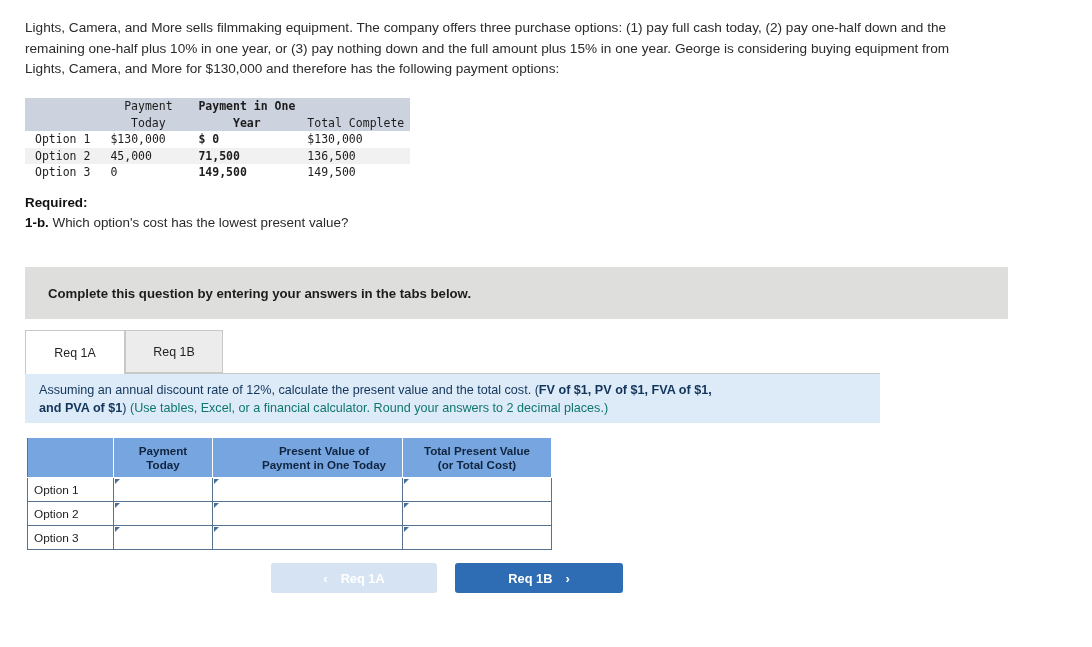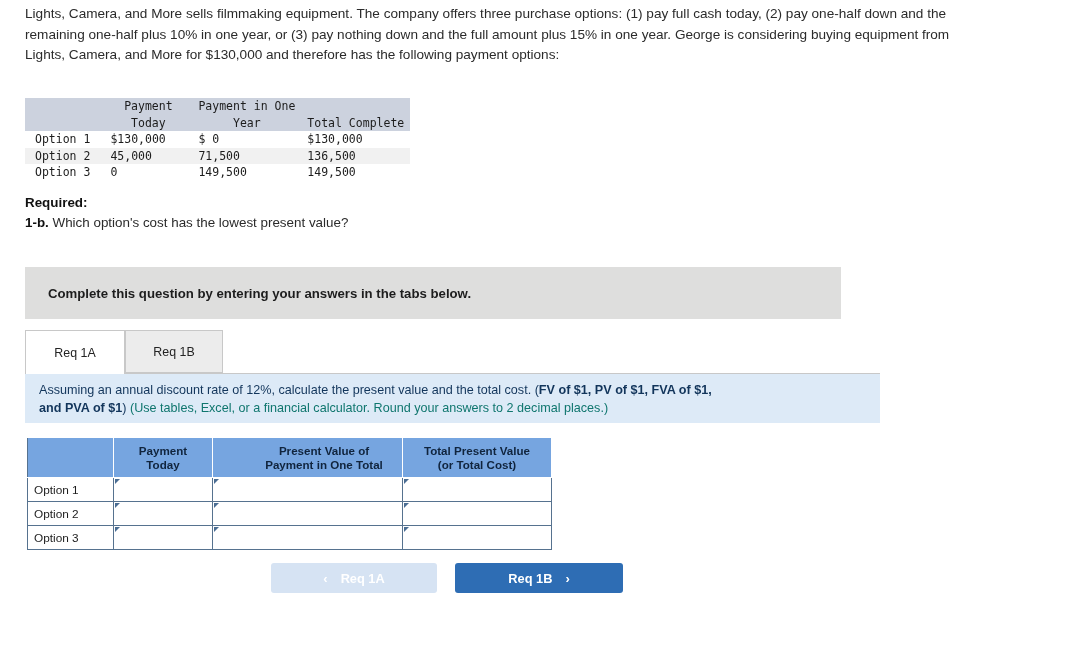--- a/index.html
+++ b/index.html
@@ -13,21 +13,21 @@
     font-family: "Liberation Sans", sans-serif;
     color: #231f20;
     overflow: hidden;
     position: relative;
   }
 
   
   #intro {
     position: absolute;
     left: 25px;
-    top: 4px;
+    top: 18px;
     width: 958px;
     font-size: 13.6px;
     line-height: 20.5px;
     color: #2b2b2b;
   }
 
   
   #given-table {
     position: absolute;
     left: 25px;
@@ -47,40 +47,40 @@
     text-align: center;
   }
   #given-table thead td.lead { text-align: left; }
   #given-table tbody td {
     padding: 1px 6px;
     line-height: 14.6px;
   }
   #given-table tbody td.lead { text-align: left; padding-left: 10px; padding-right: 14px; }
   #given-table tbody tr.alt td { background: #f1f1f1; }
   #given-table .g1 { min-width: 76px; }
-  #given-table .g2 { min-width: 76px; }
+  #given-table .g2 { min-width: 76px; font-weight: bold; }
   #given-table .g3 { min-width: 94px; }
 
   
   #required {
     position: absolute;
     left: 25px;
     top: 193px;
     font-size: 13.4px;
     line-height: 19.6px;
     color: #2b2b2b;
   }
   #required .strong { font-weight: bold; color: #111; }
 
   
   #complete-banner {
     position: absolute;
     left: 25px;
     top: 267px;
-    width: 816px;
+    width: 983px;
     height: 52px;
     background: #dededd;
     box-sizing: border-box;
   }
   #complete-banner .txt {
     position: absolute;
     left: 23px;
     top: 19px;
     font-size: 13.2px;
     font-weight: bold;
@@ -322,21 +322,21 @@
 <table id="answer-table">
   <thead>
     <tr>
       <th class="corner"></th>
       <th class="c1">
         <span>Payment</span><br>
         <span>Today</span>
       </th>
       <th class="c2">
         <span>Present Value of</span><br>
-        <span>Payment in One Total</span>
+        <span>Payment in One Today</span>
       </th>
       <th class="c3">
         <span>Total Present Value</span><br>
         <span>(or Total Cost)</span>
       </th>
     </tr>
   </thead>
   <tbody>
     <tr>
       <td class="rowlabel">Option 1</td>

